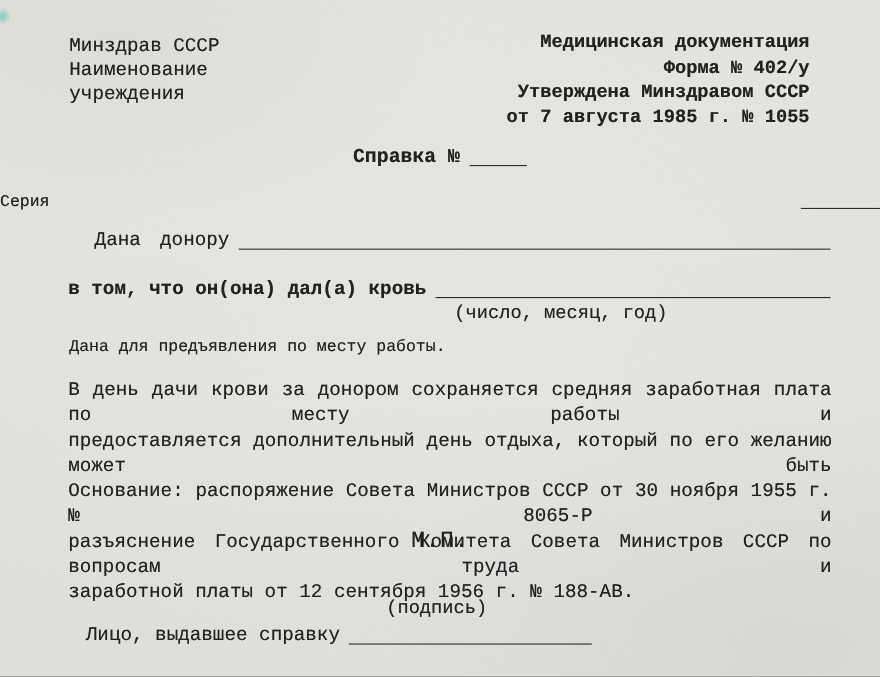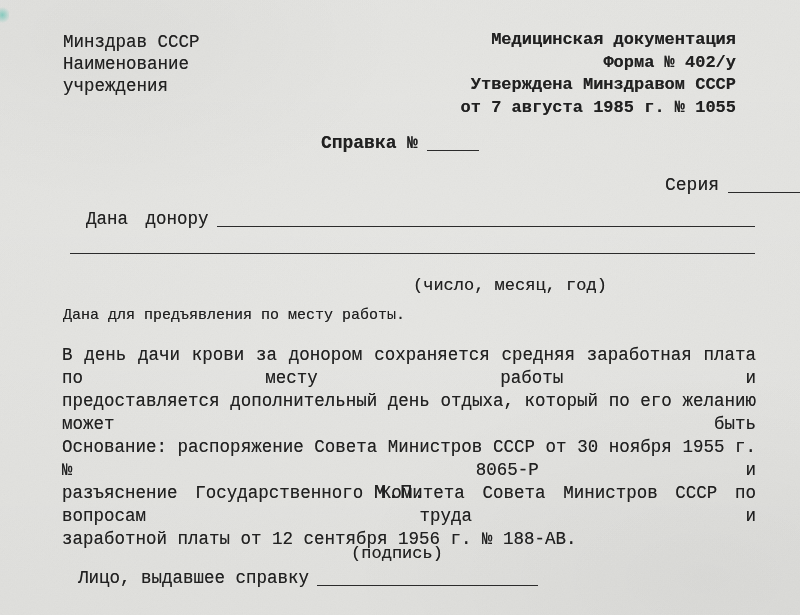--- a/index.html
+++ b/index.html
@@ -19,22 +19,22 @@
   .paper *{box-sizing:border-box;}
   .txt{text-shadow:0 0 0.6px rgba(30,30,30,0.55);}
   .noise{position:absolute;inset:0;width:100%;height:100%;opacity:0.06;pointer-events:none;}
   .artifact{position:absolute;left:0;top:6px;width:9px;height:18px;
     background:radial-gradient(circle at 25% 50%, rgba(60,185,165,0.55), rgba(60,185,165,0) 72%);}
   .header-left{position:absolute;left:63px;top:31px;font-size:17.5px;line-height:22px;}
   .header-right{position:absolute;right:64px;top:29px;font-size:17px;line-height:22.5px;
     font-weight:bold;text-align:right;}
   .title-row{position:absolute;left:0;top:133px;width:100%;display:flex;justify-content:center;
     font-size:18px;font-weight:bold;}
-  .series-row{position:absolute;left:0;top:175px;width:100%;display:flex;justify-content:flex-end;
-    font-size:18px;}
+  .series-row{position:absolute;left:0;top:175px;width:100%;display:flex;justify-content:space-between;
+    font-size:15px;}
   .blank{display:inline-block;height:1px;background:#2b2b2b;align-self:flex-end;margin:0 0 2px 9px;}
   .w52{width:52px;} .w72{width:72px;}
   .fill-row{position:absolute;display:flex;font-size:17.5px;line-height:20px;}
   .fill-row .lbl{white-space:nowrap;}
   .fill-line{flex:1;height:1px;background:#2b2b2b;align-self:flex-end;margin:0 0 2px 8px;}
   .row-donor{left:62px;top:209px;right:45px;}
   .row-donor .lbl{word-spacing:7px;margin-left:24px;}
   .row-blood{left:62px;top:253px;right:45px;font-weight:bold;}
   .row-issuer{left:78px;top:521px;width:460px;margin-top:47px;}
   .caption{position:absolute;font-size:17px;text-align:center;}
@@ -84,20 +84,21 @@
     <span>Серия</span>
     <span class="blank w72"></span>
   </div>
 
   <div class="fill-row row-donor">
     <span class="lbl">Дана донору</span>
     <span class="fill-line"></span>
   </div>
 
   <div class="fill-row row-blood">
+    <span class="lbl">в том, что он(она) дал(а) кровь</span>
     <span class="fill-line"></span>
   </div>
   <div class="caption cap-date">(число, месяц, год)</div>
 
   <div class="purpose">Дана для предъявления по месту работы.</div>
 
   <div class="bodytext">
     <div class="jline">В день дачи крови за донором сохраняется средняя заработная плата по месту работы и</div>
     <div class="jline">предоставляется дополнительный день отдыха, который по его желанию может быть</div>
     <div class="jline">Основание: распоряжение Совета Министров СССР от 30 ноября 1955 г. № 8065-Р и</div>

